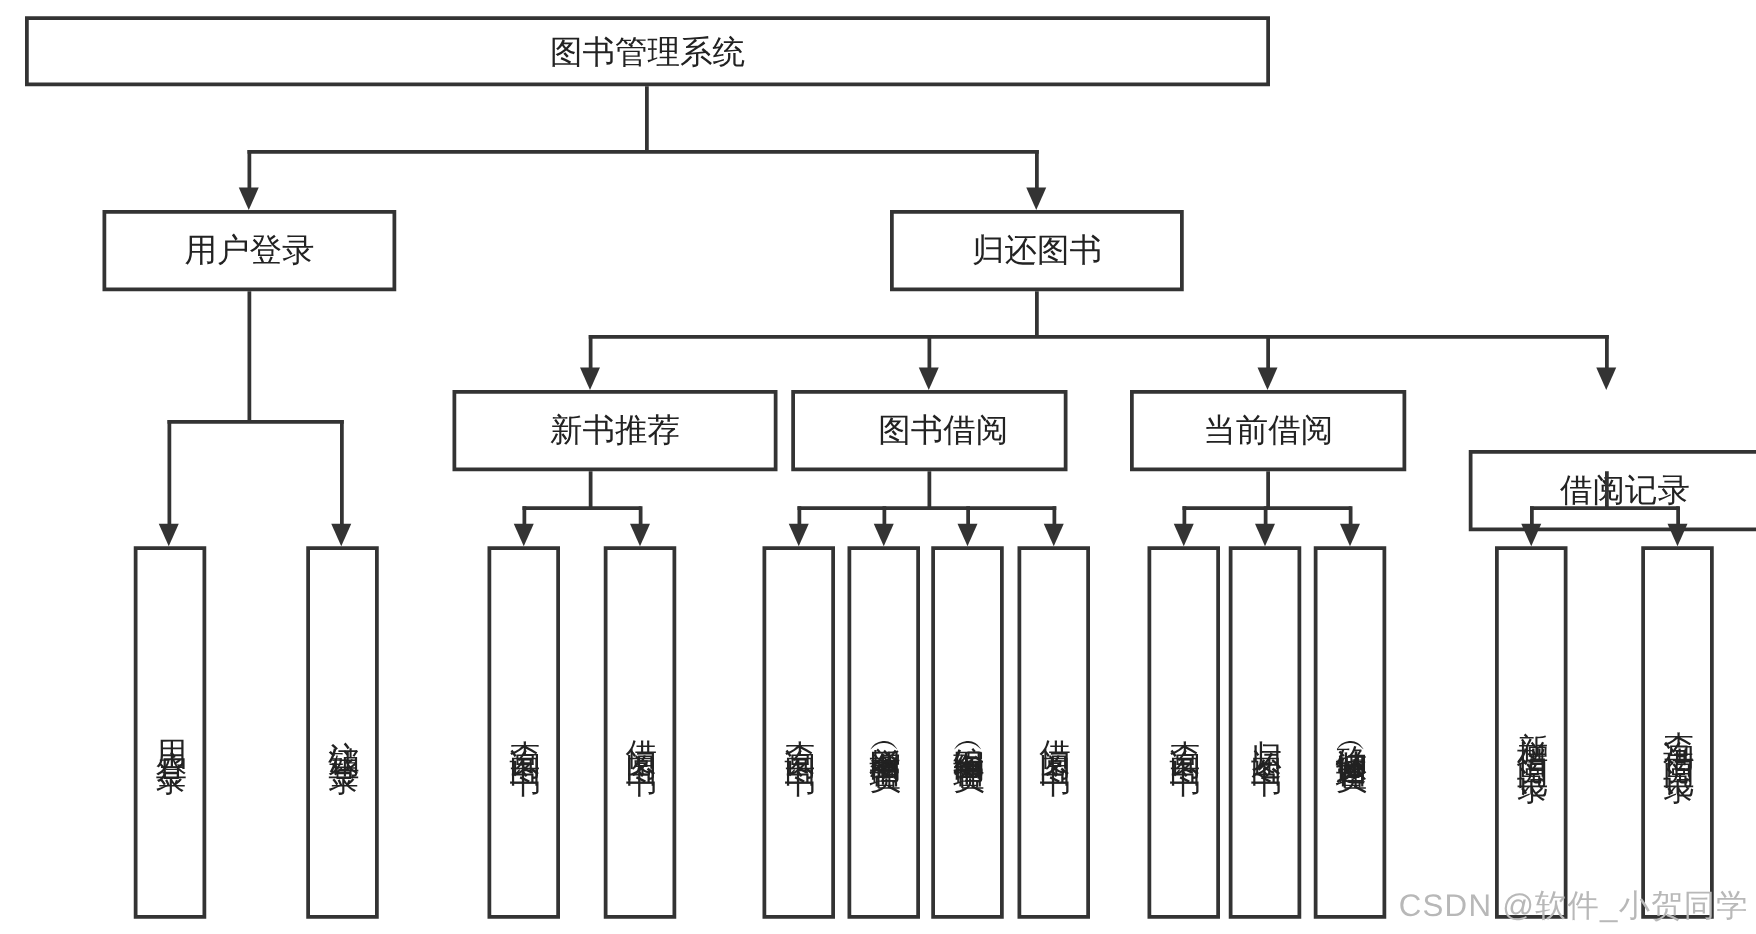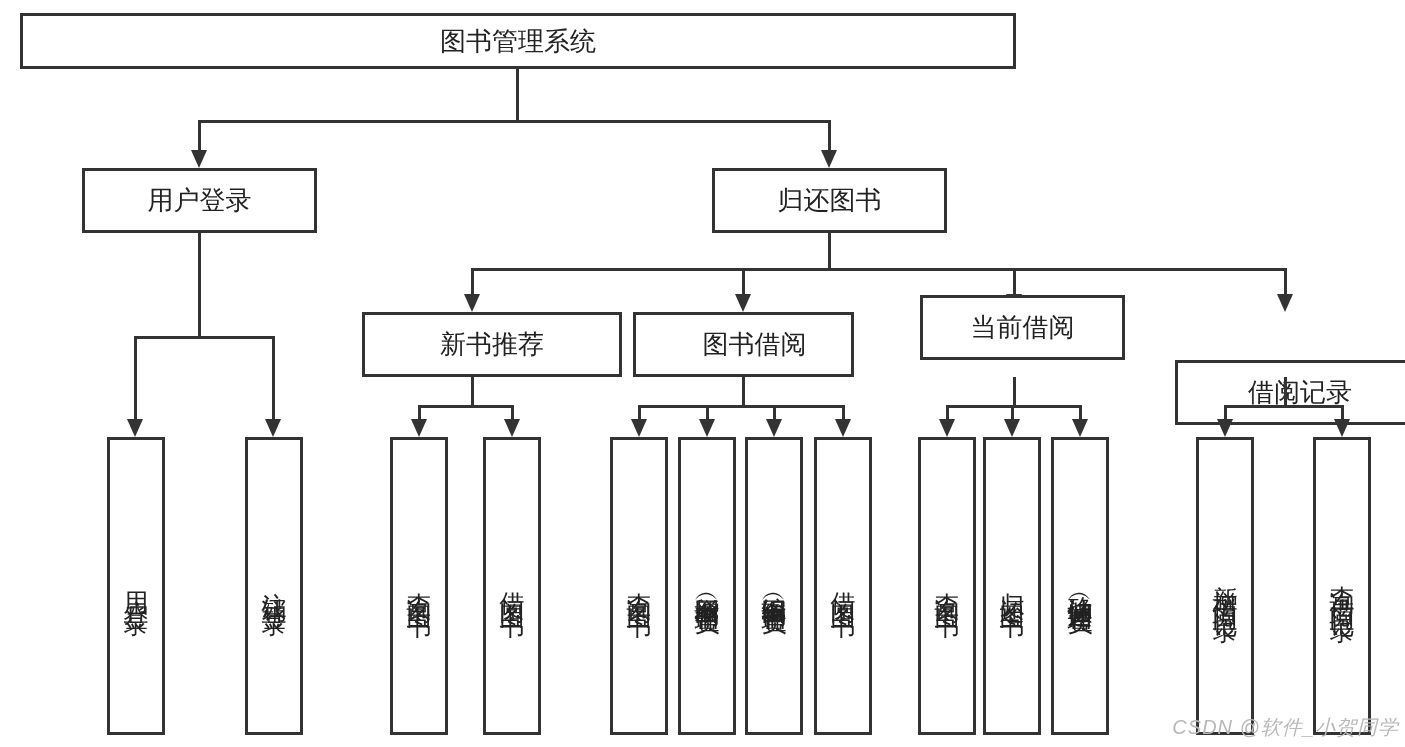--- a/index.html
+++ b/index.html
@@ -20,21 +20,21 @@
   .hline,.vline{position:absolute;background:#333333;}
   .hline{height:3px;}
   .vline{width:3px;}
   .arrow{
     position:absolute;width:0;height:0;
     border-left:8px solid transparent;border-right:8px solid transparent;
     border-top:18px solid #333333;
   }
   .watermark{
     position:absolute;right:6px;bottom:6px;z-index:5;
-    color:#b8b8b8;font-size:20px;letter-spacing:1px;white-space:nowrap;font-style:italic;
+    color:#b8b8b8;font-size:25px;letter-spacing:1px;white-space:nowrap;
   }
 </style>
 </head>
 <body>
 
 <div class="canvas">
 
   <div class="node" style="left:20px;top:13px;width:996px;height:56px;">图书管理系统</div>
 
   <div class="vline" style="left:516px;top:69px;height:51px;"></div>
@@ -60,21 +60,21 @@
   <div class="arrow" style="left:464px;top:294px;"></div>
   <div class="vline" style="left:742px;top:268px;height:28px;"></div>
   <div class="arrow" style="left:735px;top:294px;"></div>
   <div class="vline" style="left:1013px;top:268px;height:28px;"></div>
   <div class="arrow" style="left:1006px;top:294px;"></div>
   <div class="vline" style="left:1284px;top:268px;height:28px;"></div>
   <div class="arrow" style="left:1277px;top:294px;"></div>
 
   <div class="node" style="left:362px;top:312px;width:260px;height:65px;">新书推荐</div>
   <div class="node" style="left:633px;top:312px;width:221px;height:65px;padding-left:22px;">图书借阅</div>
-  <div class="node" style="left:904px;top:295px;width:205px;height:65px;margin-left:16px;">当前借阅</div>
+  <div class="node" style="left:904px;top:312px;width:221px;height:65px;">当前借阅</div>
   <div class="node" style="left:1175px;top:312px;width:250px;height:65px;margin-top:48px;">借阅记录</div>
 
   <div class="vline" style="left:471px;top:377px;height:30px;"></div>
   <div class="hline" style="left:418px;top:405px;width:95px;"></div>
   <div class="vline" style="left:418px;top:405px;height:16px;"></div>
   <div class="arrow" style="left:411px;top:419px;"></div>
   <div class="vline" style="left:511px;top:405px;height:16px;"></div>
   <div class="arrow" style="left:504px;top:419px;"></div>
 
   <div class="vline" style="left:742px;top:377px;height:30px;"></div>

